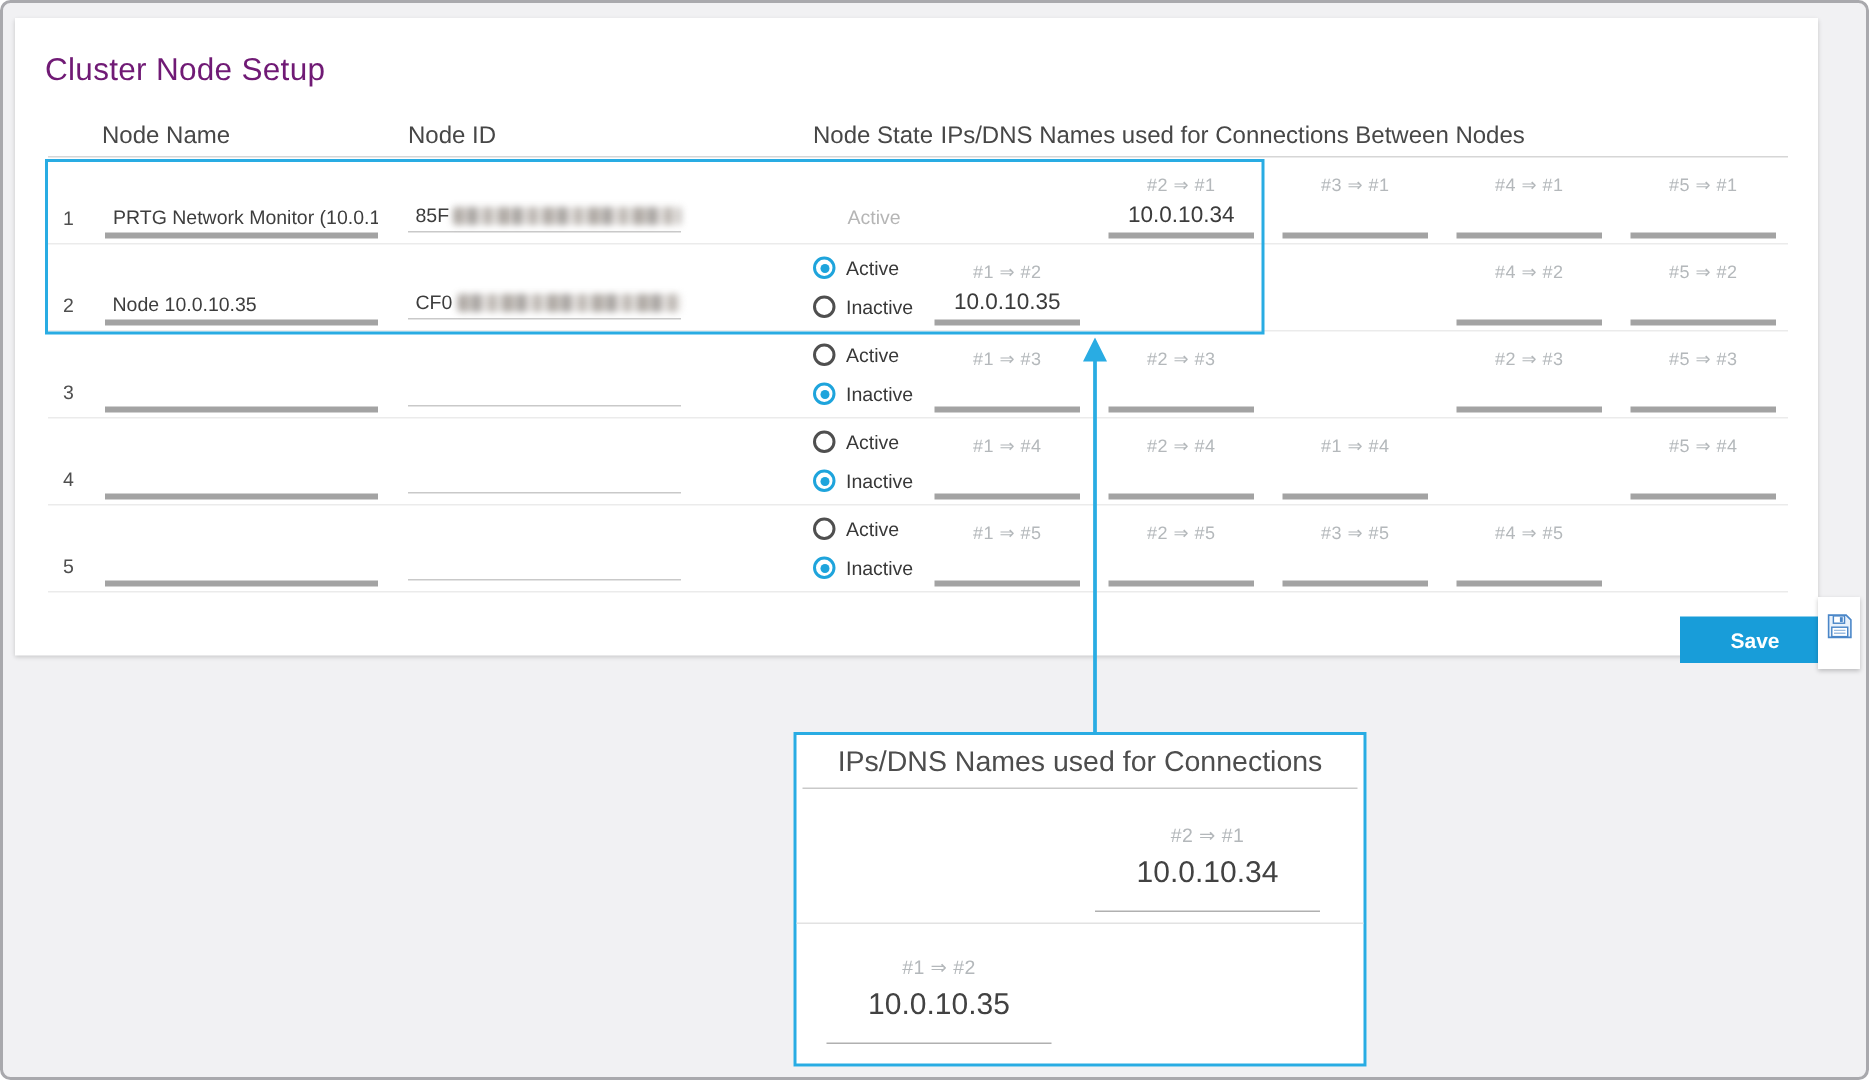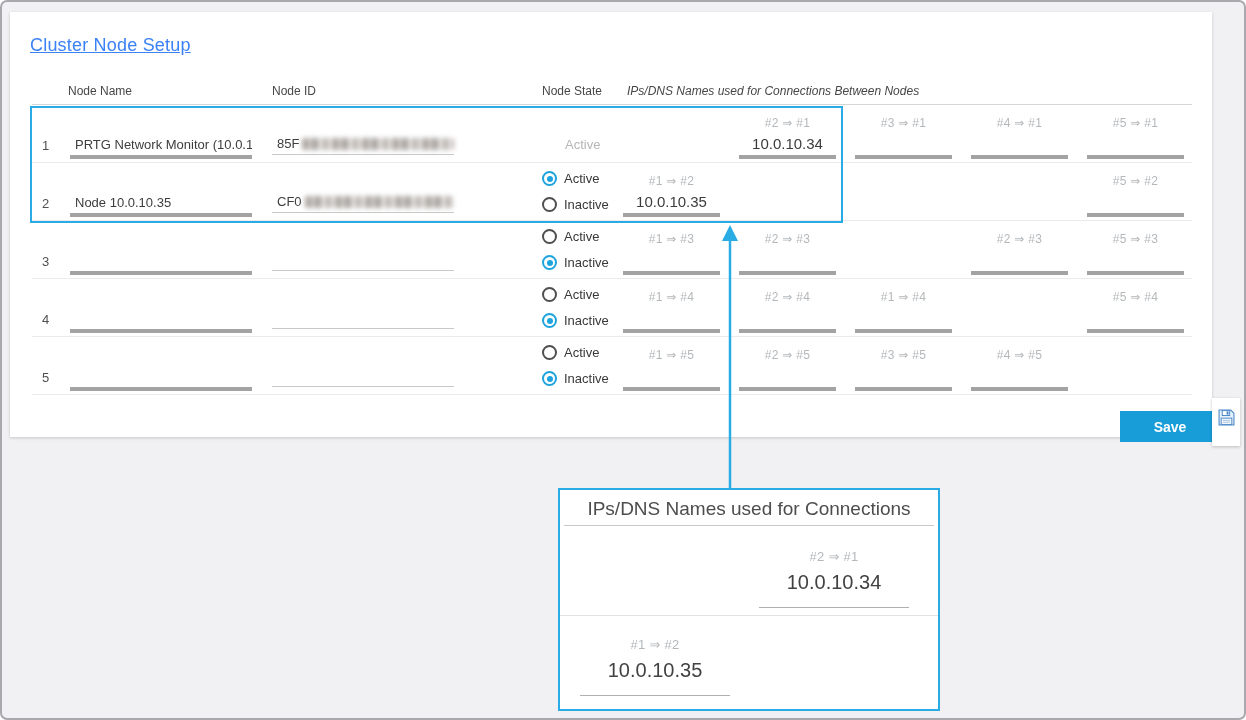--- a/index.html
+++ b/index.html
@@ -11,38 +11,38 @@
     overflow: hidden;
   }
 
   .card {
     position: absolute; left: 8px; top: 10px; width: 1202px; height: 425px;
     background: #fff; box-shadow: 0 1px 3px rgba(0,0,0,.18);
   }
 
   .title {
     position: absolute; left: 20px; top: 23px; margin: 0;
-    font-size: 18px; font-weight: 400; color: #3b82f6; letter-spacing: .2px; text-decoration: underline;
+    font-size: 21px; font-weight: 400; color: #701a75; letter-spacing: .2px;
   }
 
   
   .table { position: absolute; left: 22px; top: 70px; width: 1160px; }
   .trow {
     display: grid;
     grid-template-columns: 38px 182px 20px 182px 88px 81px 97px 19px 97px 19px 97px 19px 97px 19px 97px;
   }
   .thead {
     height: 23px; border-bottom: 1px solid #d6d6d6;
-    font-size: 12px; color: #474747; align-items: end;
+    font-size: 16px; color: #474747; align-items: end;
   }
   .h { padding-bottom: 6px; white-space: nowrap; }
   .h.name  { grid-column: 2; margin-left: -2px; }
   .h.id    { grid-column: 4; }
   .h.state { grid-column: 6; }
-  .h.conn  { grid-column: 7 / 16; padding-left: 4px; font-style: italic; }
+  .h.conn  { grid-column: 7 / 16; padding-left: 4px; }
 
   .row { height: 58px; border-bottom: 1px solid #ebebeb; position: relative; }
   .cell { min-width: 0; }
   .cell.num   { grid-column: 1; align-self: end; padding: 0 0 9px 10px; font-size: 13px; color: #4f4f4f; }
   .cell.namec { grid-column: 2; align-self: end; }
   .cell.idc   { grid-column: 4; align-self: end; }
   .cell.statec{ grid-column: 6; display: flex; flex-direction: column; justify-content: center; }
 
   input.uline {
     width: 100%; border: none; border-bottom: 4px solid #a3a3a3; border-radius: 0;
@@ -81,21 +81,21 @@
   input.ipinput { text-align: center; font-size: 15px; color: #3c3c3c; margin-top: auto; padding: 2px 0 3px; }
 
   
   .hl-box {
     position: absolute; left: 28px; top: 104px; width: 813px; height: 117px;
     border: 2px solid #29ace3; pointer-events: none;
   }
   .arrow-svg { position: absolute; left: 712px; top: 223px; pointer-events: none; }
 
   .callout {
-    position: absolute; left: 556px; top: 486px; width: 382px; height: 223px;
+    position: absolute; left: 527px; top: 486px; width: 382px; height: 223px;
     background: #fff; border: 2px solid #29ace3;
   }
   .co-title {
     height: 36px; line-height: 38px; margin: 0 4px; text-align: center;
     font-size: 19px; color: #4d4d4d; border-bottom: 1px solid #c9c9c9; white-space: nowrap; overflow: hidden;
   }
   .co-sec { display: flex; }
   .co-a { height: 90px; border-bottom: 1px solid #e2e2e2; justify-content: flex-end; padding-right: 29px; }
   .co-b { height: 92px; justify-content: flex-start; padding-left: 20px; }
   .co-block { width: 150px; display: flex; flex-direction: column; justify-content: flex-end; text-align: center; }
@@ -188,20 +188,24 @@
           <span class="rdot"></span>
           <span class="rlabel">Inactive</span>
         </div>
       </div>
     </div>
   <div class="cell ipc" style="grid-column: 7;">
               <div class="iplabel">#1 ⇒ #2</div>
               <input class="uline ipinput" value="10.0.10.35" style="">
             </div>
             <div class="cell ipc" style="grid-column: 9;"></div>
+            <div class="cell ipc" style="grid-column: 13;">
+              <div class="iplabel">#4 ⇒ #2</div>
+              <input class="uline ipinput" style="">
+            </div>
             <div class="cell ipc" style="grid-column: 15;">
               <div class="iplabel">#5 ⇒ #2</div>
               <input class="uline ipinput" style="">
             </div>
           </div>
           <div class="trow row">
     <div class="cell num">3</div>
     <div class="cell namec">
       <input class="uline" style="">
     </div>

